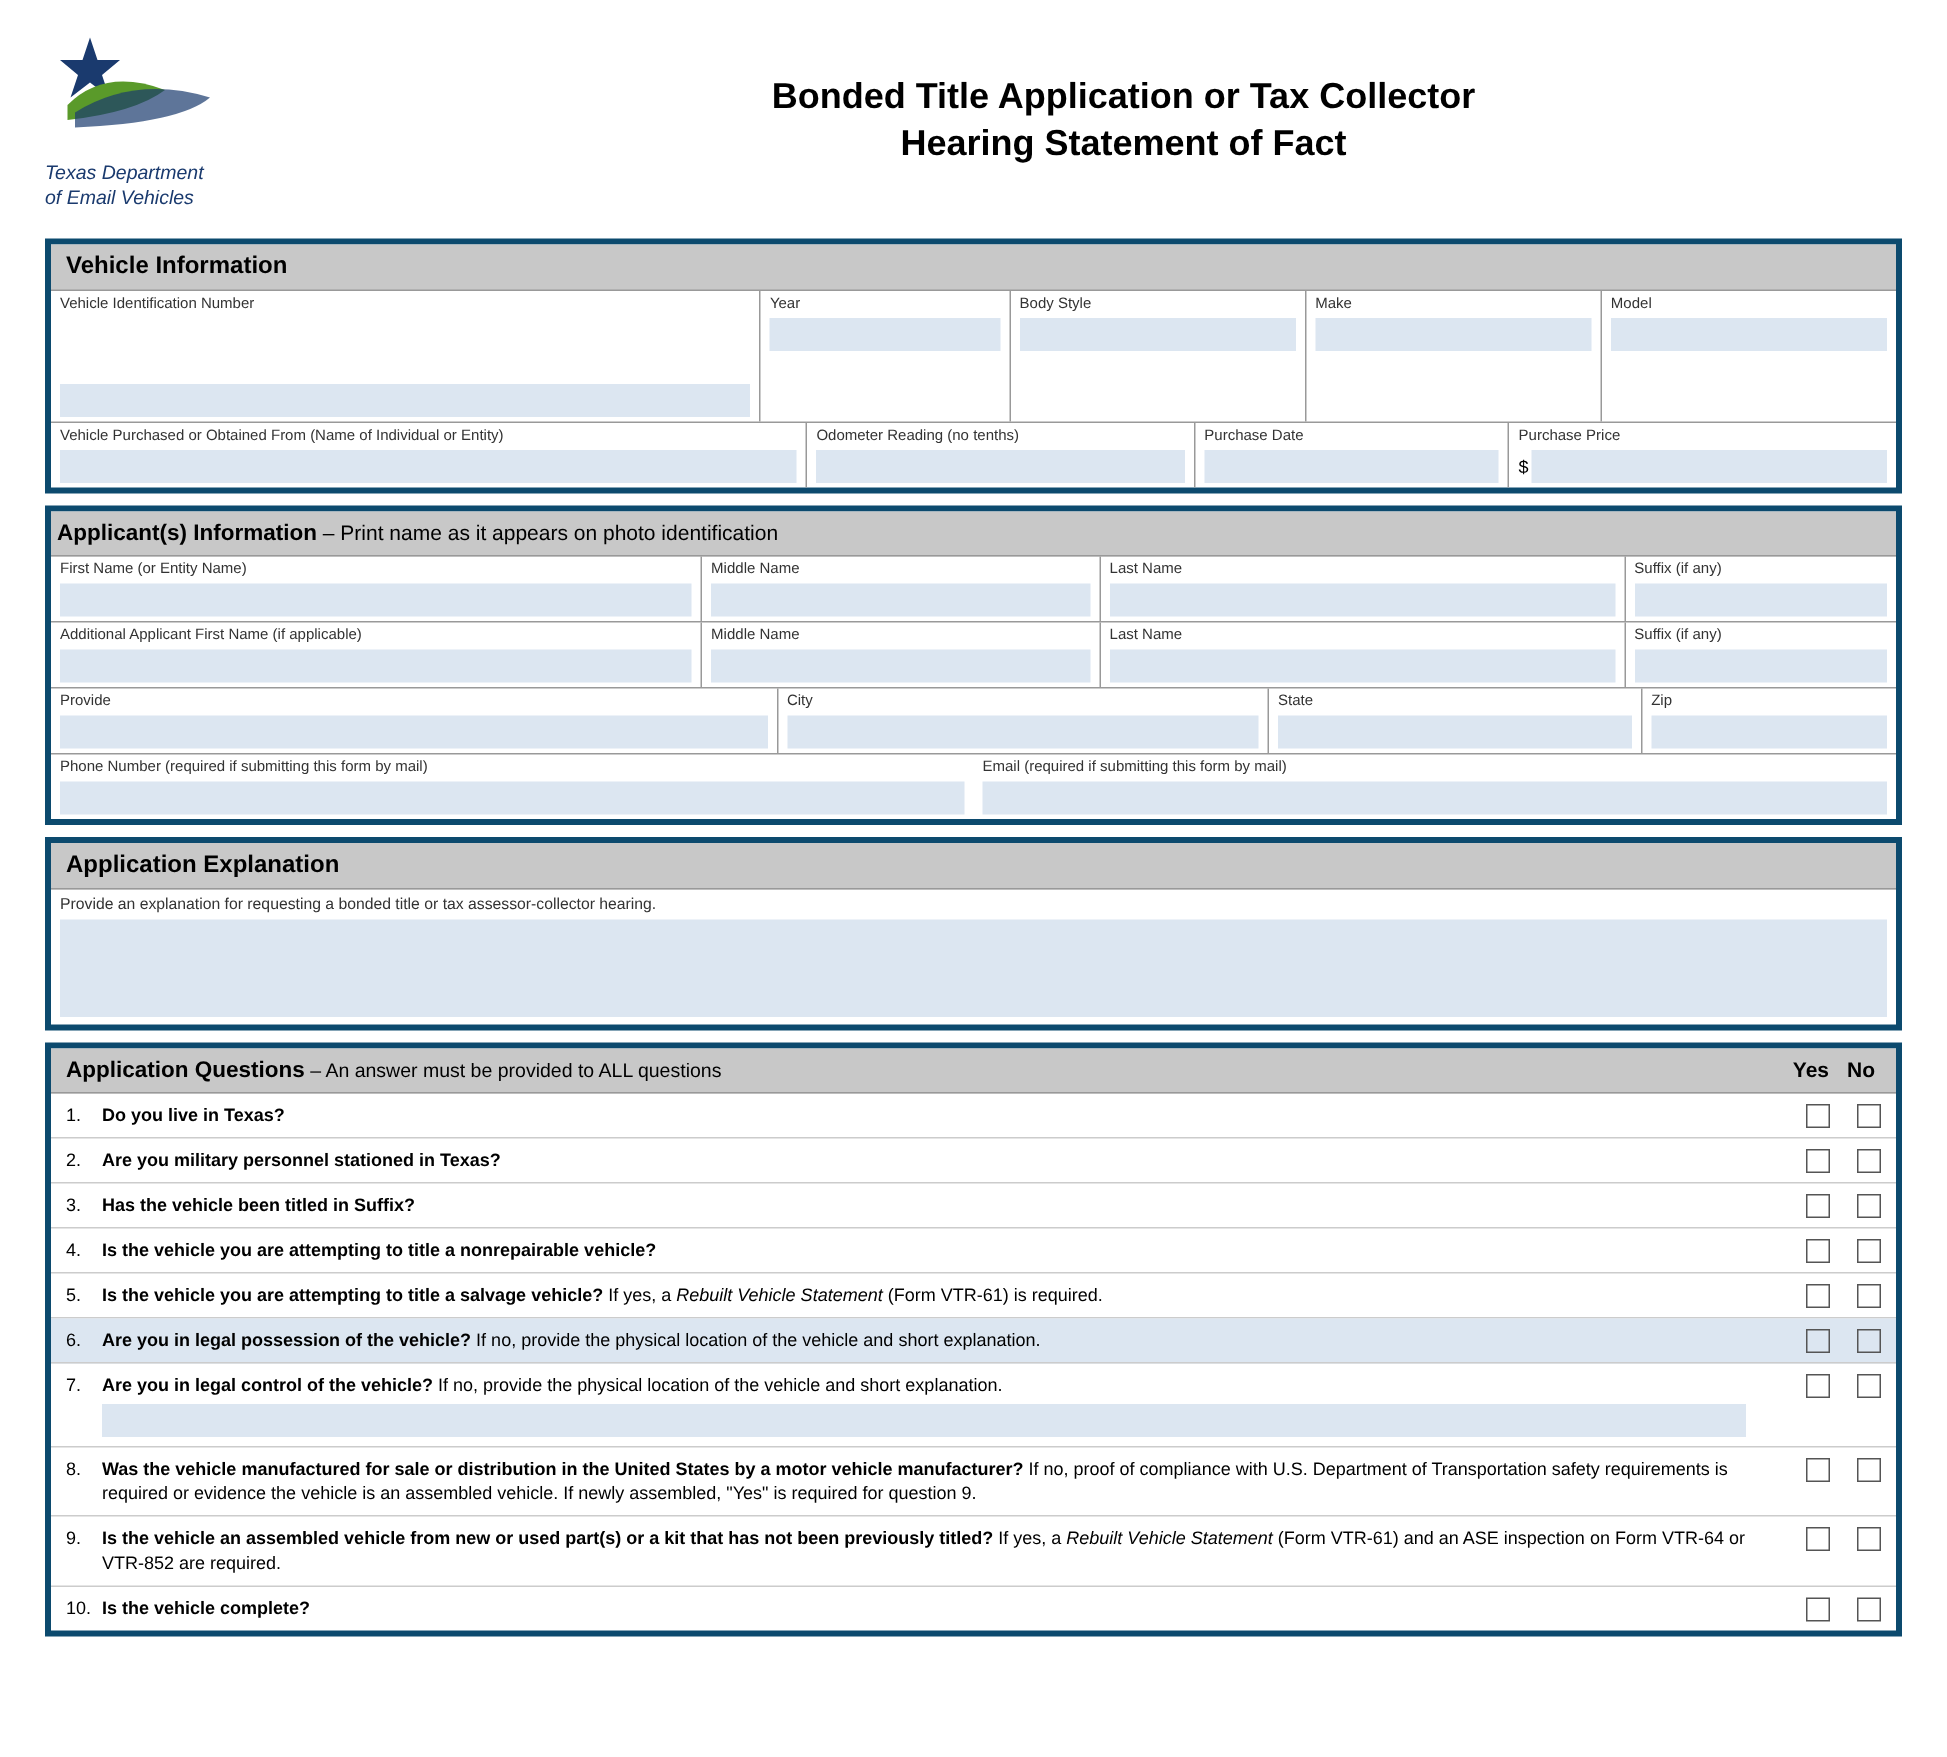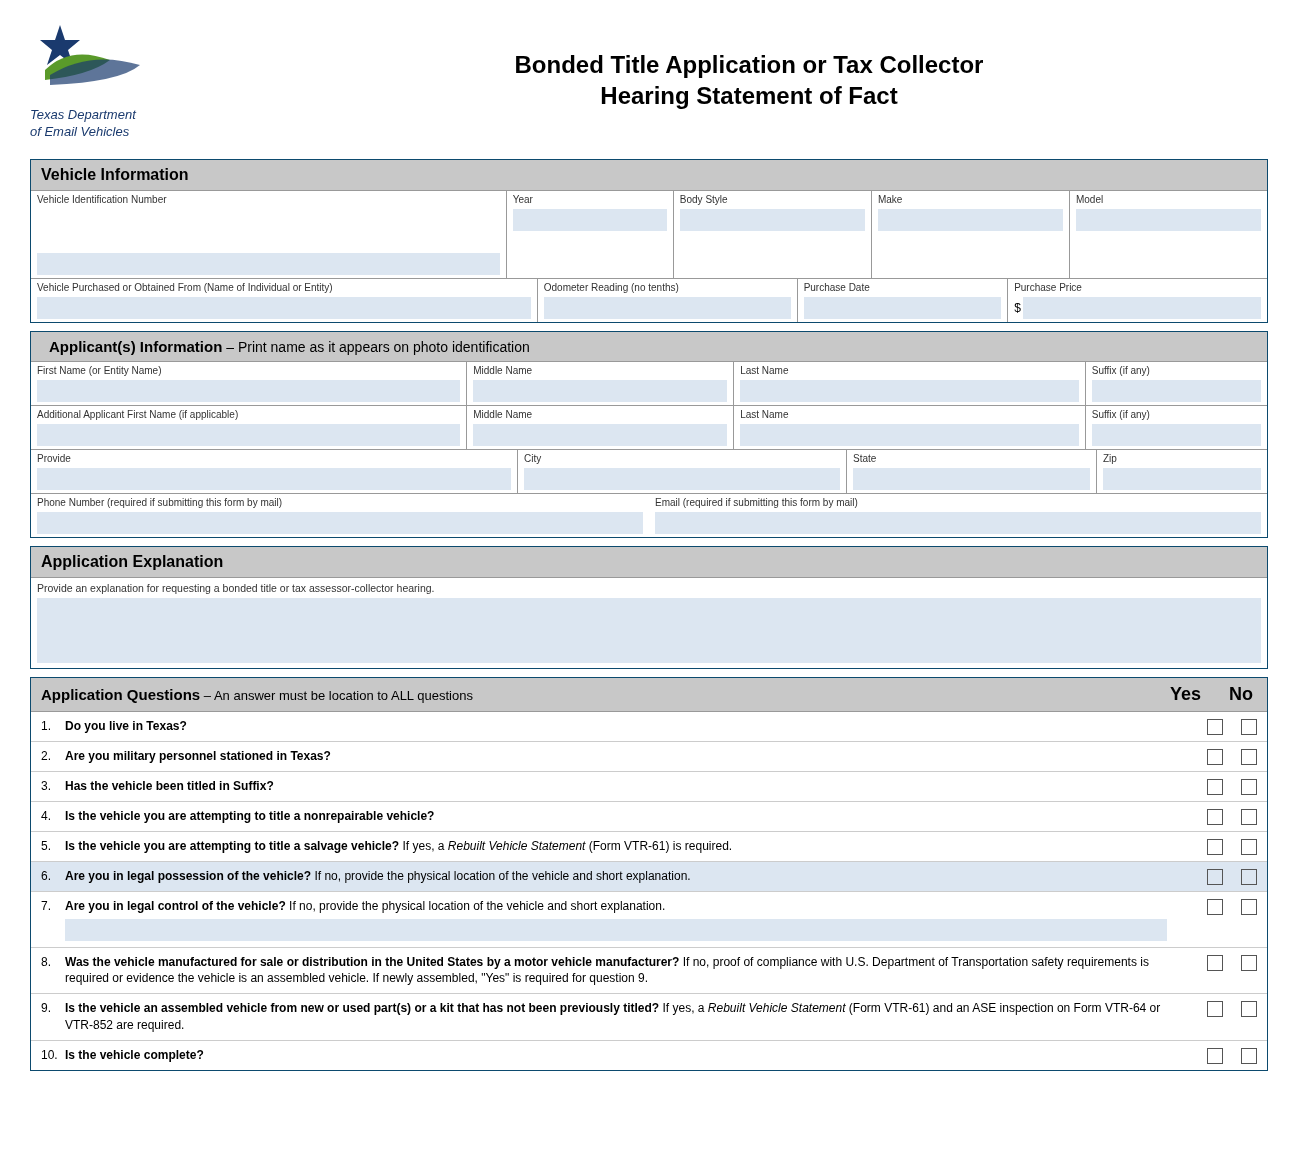--- a/index.html
+++ b/index.html
@@ -31,33 +31,33 @@
     .title-area {
       flex: 1;
       text-align: center;
     }
     .main-title {
       font-size: 24px;
       font-weight: bold;
       line-height: 1.3;
     }
     .section {
-      border: 1px solid #0c4a6e;
+      border: 4px solid #0c4a6e;
       margin-bottom: 8px;
     }
     .section-header {
       background: #c8c8c8;
       padding: 6px 10px;
       font-size: 16px;
       font-weight: bold;
       border-bottom: 1px solid #999;
     }
     .section-header-inline {
       background: #c8c8c8;
-      padding: 6px 18px;
+      padding: 6px 4px;
       font-size: 15px;
       font-weight: bold;
       border-bottom: 1px solid #999;
     }
     .form-row {
       display: flex;
       border-bottom: 1px solid #999;
     }
     .form-row:last-child {
       border-bottom: none;
@@ -108,22 +108,22 @@
       border-bottom: 1px solid #999;
       display: flex;
       align-items: center;
       justify-content: space-between;
     }
     .questions-header-left {
       flex: 1;
     }
     .questions-header-right {
       display: flex;
-      gap: 28px;
-      font-size: 18px;
+      gap: 12px;
+      font-size: 14px;
       font-weight: bold;
       min-width: 80px;
       justify-content: flex-end;
       padding-right: 4px;
     }
     .question-row {
       display: flex;
       align-items: flex-start;
       border-bottom: 1px solid #ccc;
       padding: 6px 10px;
@@ -344,21 +344,21 @@
   </div>
   <div class="explanation-area">
     <div class="explanation-label">Provide an explanation for requesting a bonded title or tax assessor-collector hearing.</div>
     <textarea class="explanation-input" style=""></textarea>
   </div>
 </div>
 
 <div class="section">
   <div class="questions-header">
     <div class="questions-header-left">
-      <span style="font-weight:bold;font-size:15px;">Application Questions</span><span style="font-weight:normal;font-size:13px;"> – An answer must be location to ALL questions</span>
+      <span style="font-weight:bold;font-size:15px;">Application Questions</span><span style="font-weight:normal;font-size:13px;"> – An answer must be provided to ALL questions</span>
     </div>
     <div class="questions-header-right">
       <span>Yes</span>
       <span>No</span>
     </div>
   </div>
 
   <div class="question-row">
     <div class="q-num">1.</div>
     <div class="q-text"><b>Do you live in Texas?</b></div>

